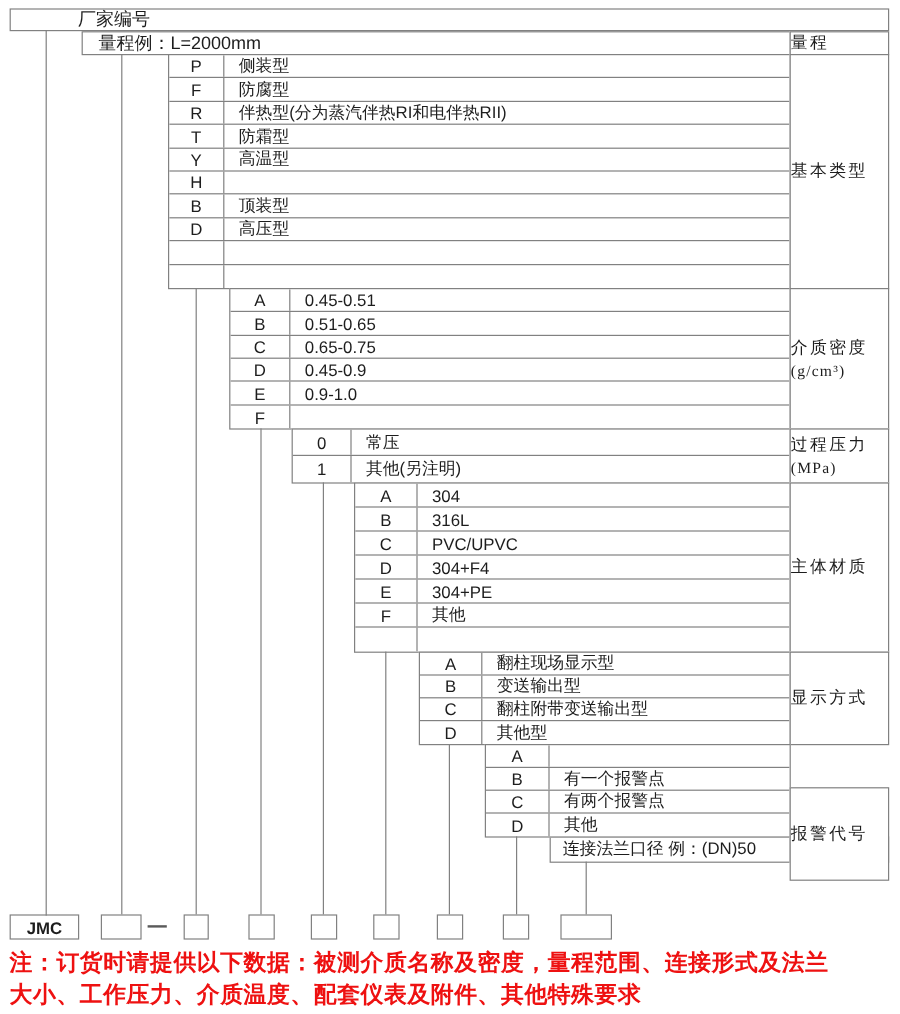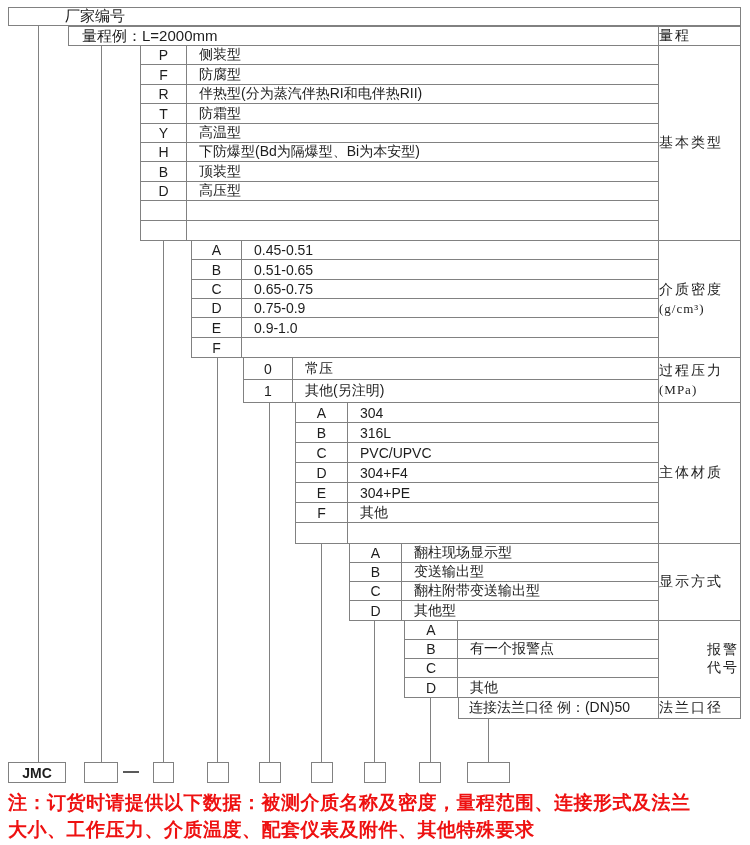--- a/index.html
+++ b/index.html
@@ -75,21 +75,20 @@
       <div class="rw sep" style="top: 58px; height: 20px;">
         <div class="cd" style="width: 46px;">T</div>
         <div class="ds">防霜型</div>
       </div>
       <div class="rw sep" style="top: 78px; height: 19px;">
         <div class="cd" style="width: 46px;">Y</div>
         <div class="ds">高温型</div>
       </div>
       <div class="rw sep" style="top: 97px; height: 19px;">
         <div class="cd" style="width: 46px;">H</div>
-        <div class="ds">下防爆型(Bd为隔爆型、Bi为本安型)</div>
       </div>
       <div class="rw sep" style="top: 116px; height: 20px;">
         <div class="cd" style="width: 46px;">B</div>
         <div class="ds">顶装型</div>
       </div>
       <div class="rw sep" style="top: 136px; height: 19px;">
         <div class="cd" style="width: 46px;">D</div>
         <div class="ds">高压型</div>
       </div>
       <div class="rw sep" style="top: 155px; height: 20px;">
@@ -112,21 +111,21 @@
       <div class="rw sep" style="top: 19px; height: 20px;">
         <div class="cd" style="width: 50px;">B</div>
         <div class="ds">0.51-0.65</div>
       </div>
       <div class="rw sep" style="top: 39px; height: 19px;">
         <div class="cd" style="width: 50px;">C</div>
         <div class="ds">0.65-0.75</div>
       </div>
       <div class="rw sep" style="top: 58px; height: 19px;">
         <div class="cd" style="width: 50px;">D</div>
-        <div class="ds">0.75-0.9</div>
+        <div class="ds">0.45-0.9</div>
       </div>
       <div class="rw sep" style="top: 77px; height: 20px;">
         <div class="cd" style="width: 50px;">E</div>
         <div class="ds">0.9-1.0</div>
       </div>
       <div class="rw" style="top: 97px; height: 19px;">
         <div class="cd" style="width: 50px;">F</div>
       </div>
     </div>
     <div class="bx cat" style="left: 658px; top: 240px; width: 83px; height: 118px;">
@@ -204,27 +203,28 @@
     <div class="bx" style="left: 404px; top: 620px; width: 255px; height: 78px; overflow: hidden;">
       <div class="rw sep" style="top: 0px; height: 19px;">
         <div class="cd" style="width: 53px;">A</div>
       </div>
       <div class="rw sep" style="top: 19px; height: 19px;">
         <div class="cd" style="width: 53px;">B</div>
         <div class="ds">有一个报警点</div>
       </div>
       <div class="rw sep" style="top: 38px; height: 19px;">
         <div class="cd" style="width: 53px;">C</div>
+        <div class="ds">有两个报警点</div>
       </div>
       <div class="rw" style="top: 57px; height: 19px;">
         <div class="cd" style="width: 53px;">D</div>
         <div class="ds">其他</div>
       </div>
     </div>
-    <div class="bx cat" style="left: 658px; top: 620px; width: 83px; height: 78px; padding-left: 48px;">
+    <div class="bx cat" style="left: 658px; top: 656px; width: 83px; height: 78px;">
       <div>报警代号</div>
     </div>
     <div class="vl" style="left: 38px; top: 25px; height: 738px;"></div>
     <div class="vl" style="left: 101px; top: 45px; height: 718px;"></div>
     <div class="vl" style="left: 163px; top: 240px; height: 523px;"></div>
     <div class="vl" style="left: 217px; top: 357px; height: 406px;"></div>
     <div class="vl" style="left: 269px; top: 402px; height: 361px;"></div>
     <div class="vl" style="left: 321px; top: 543px; height: 220px;"></div>
     <div class="vl" style="left: 374px; top: 620px; height: 143px;"></div>
     <div class="vl" style="left: 430px; top: 697px; height: 66px;"></div>

